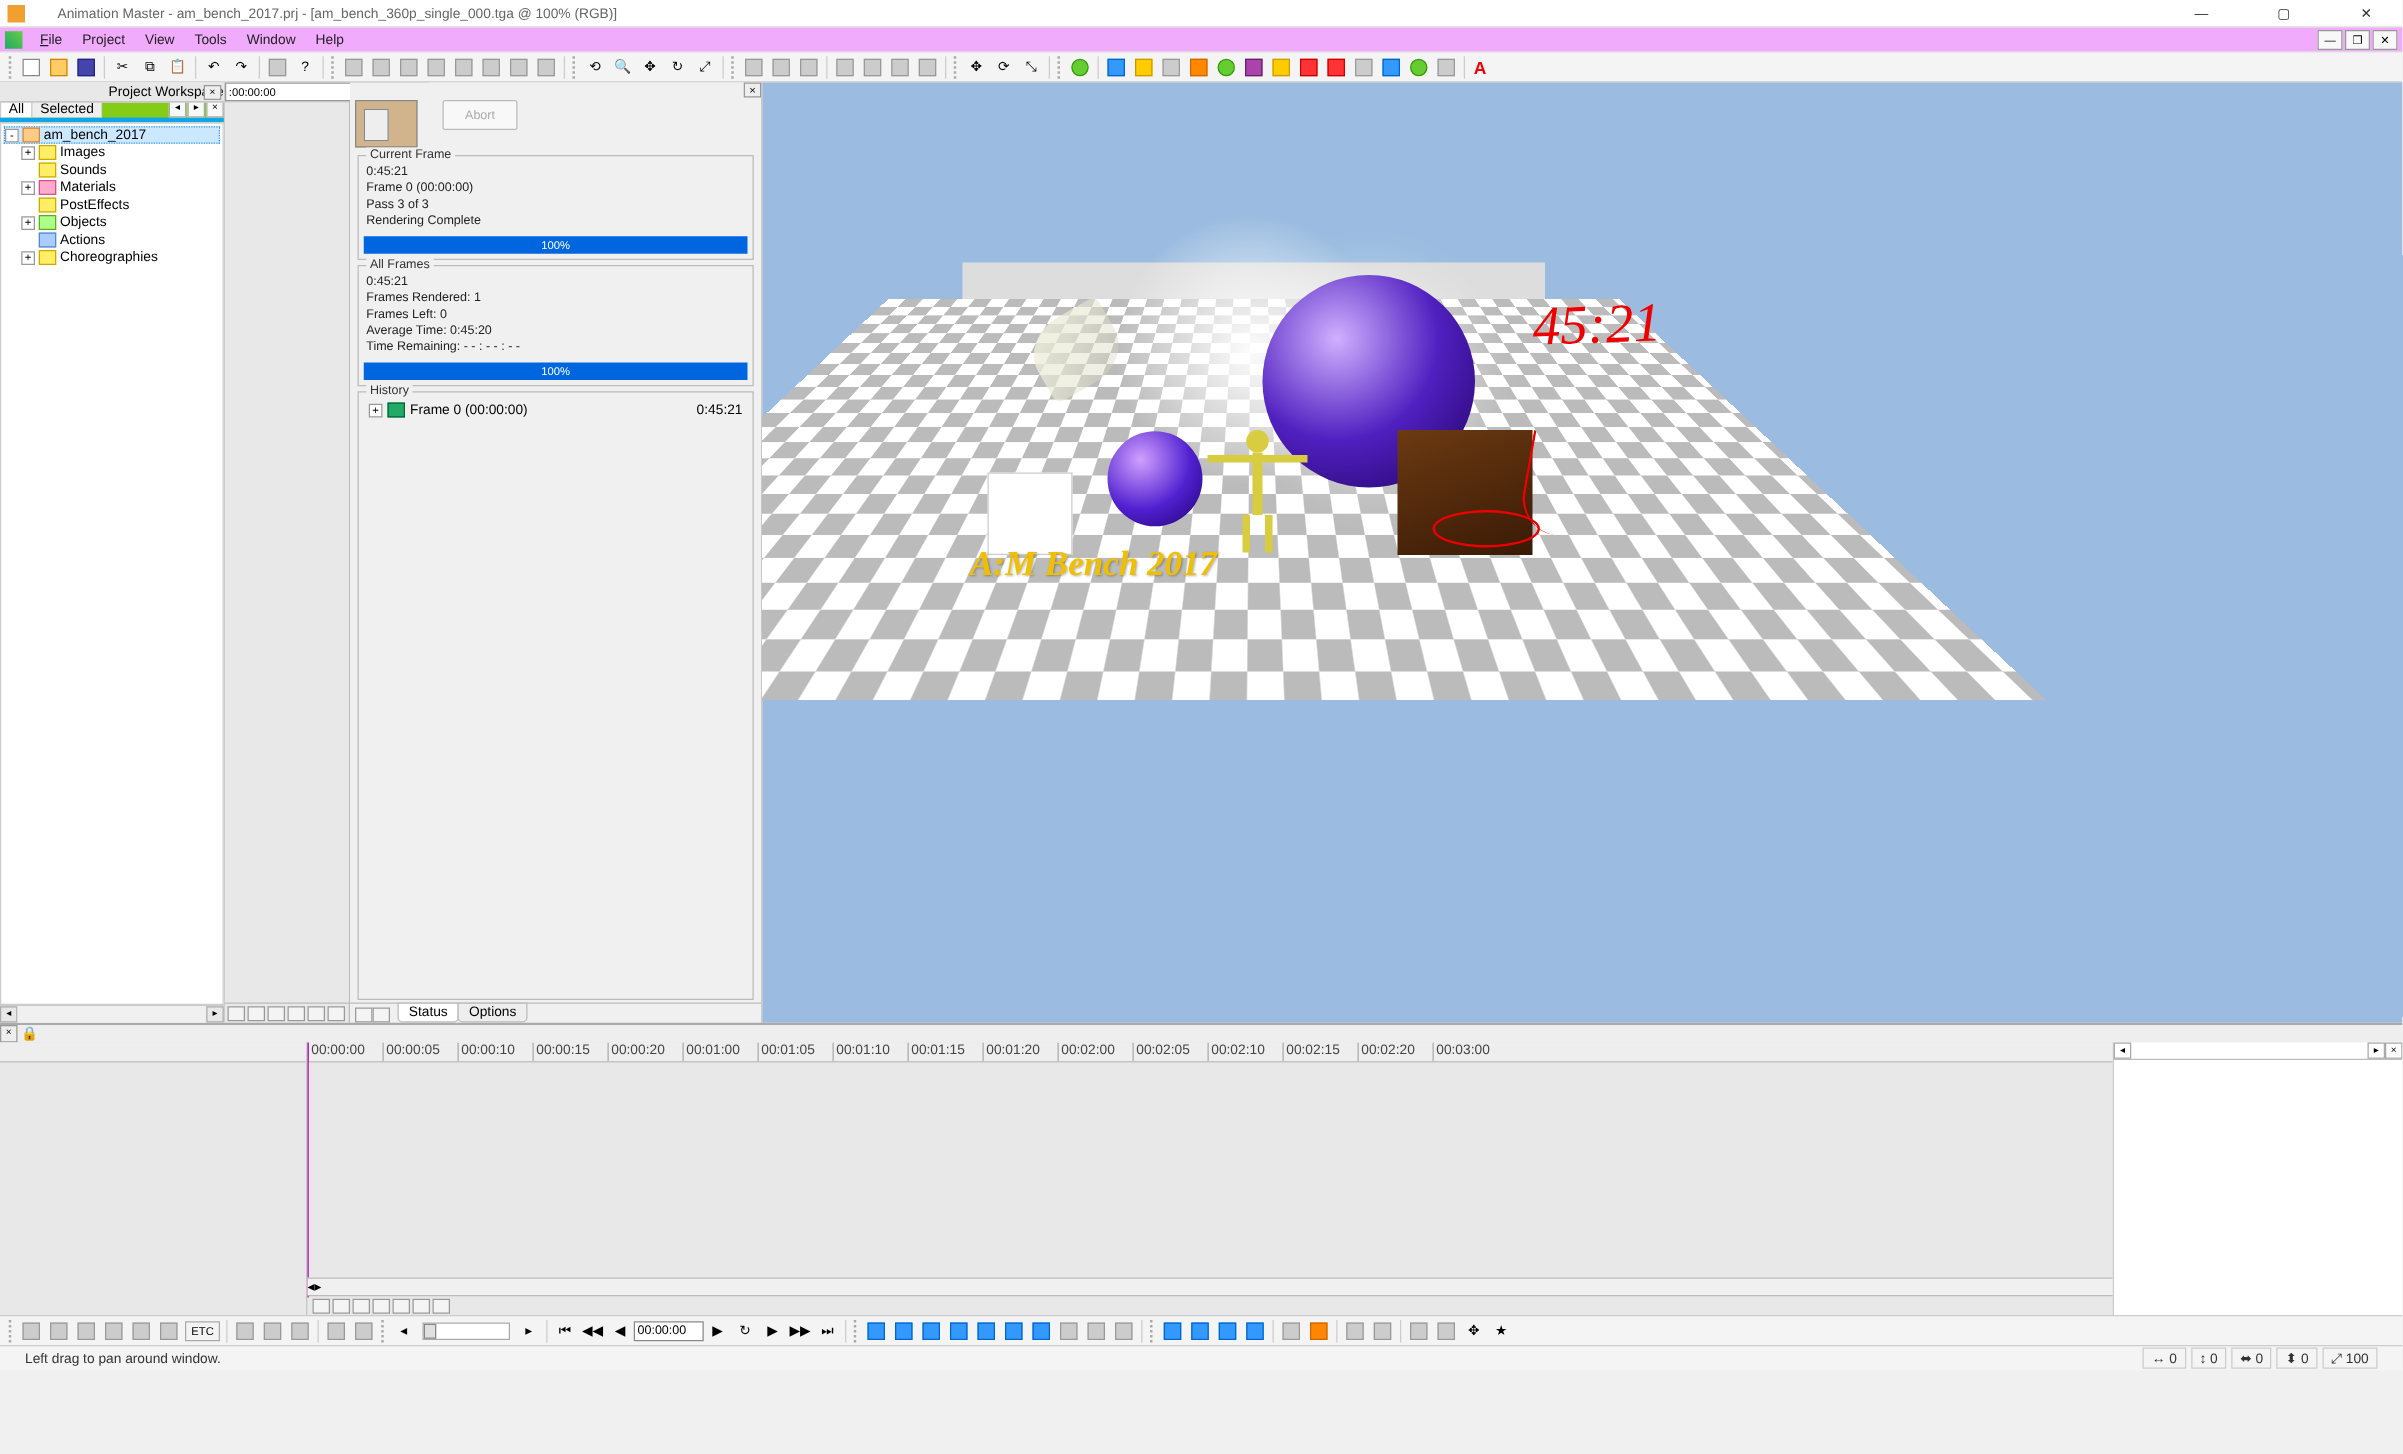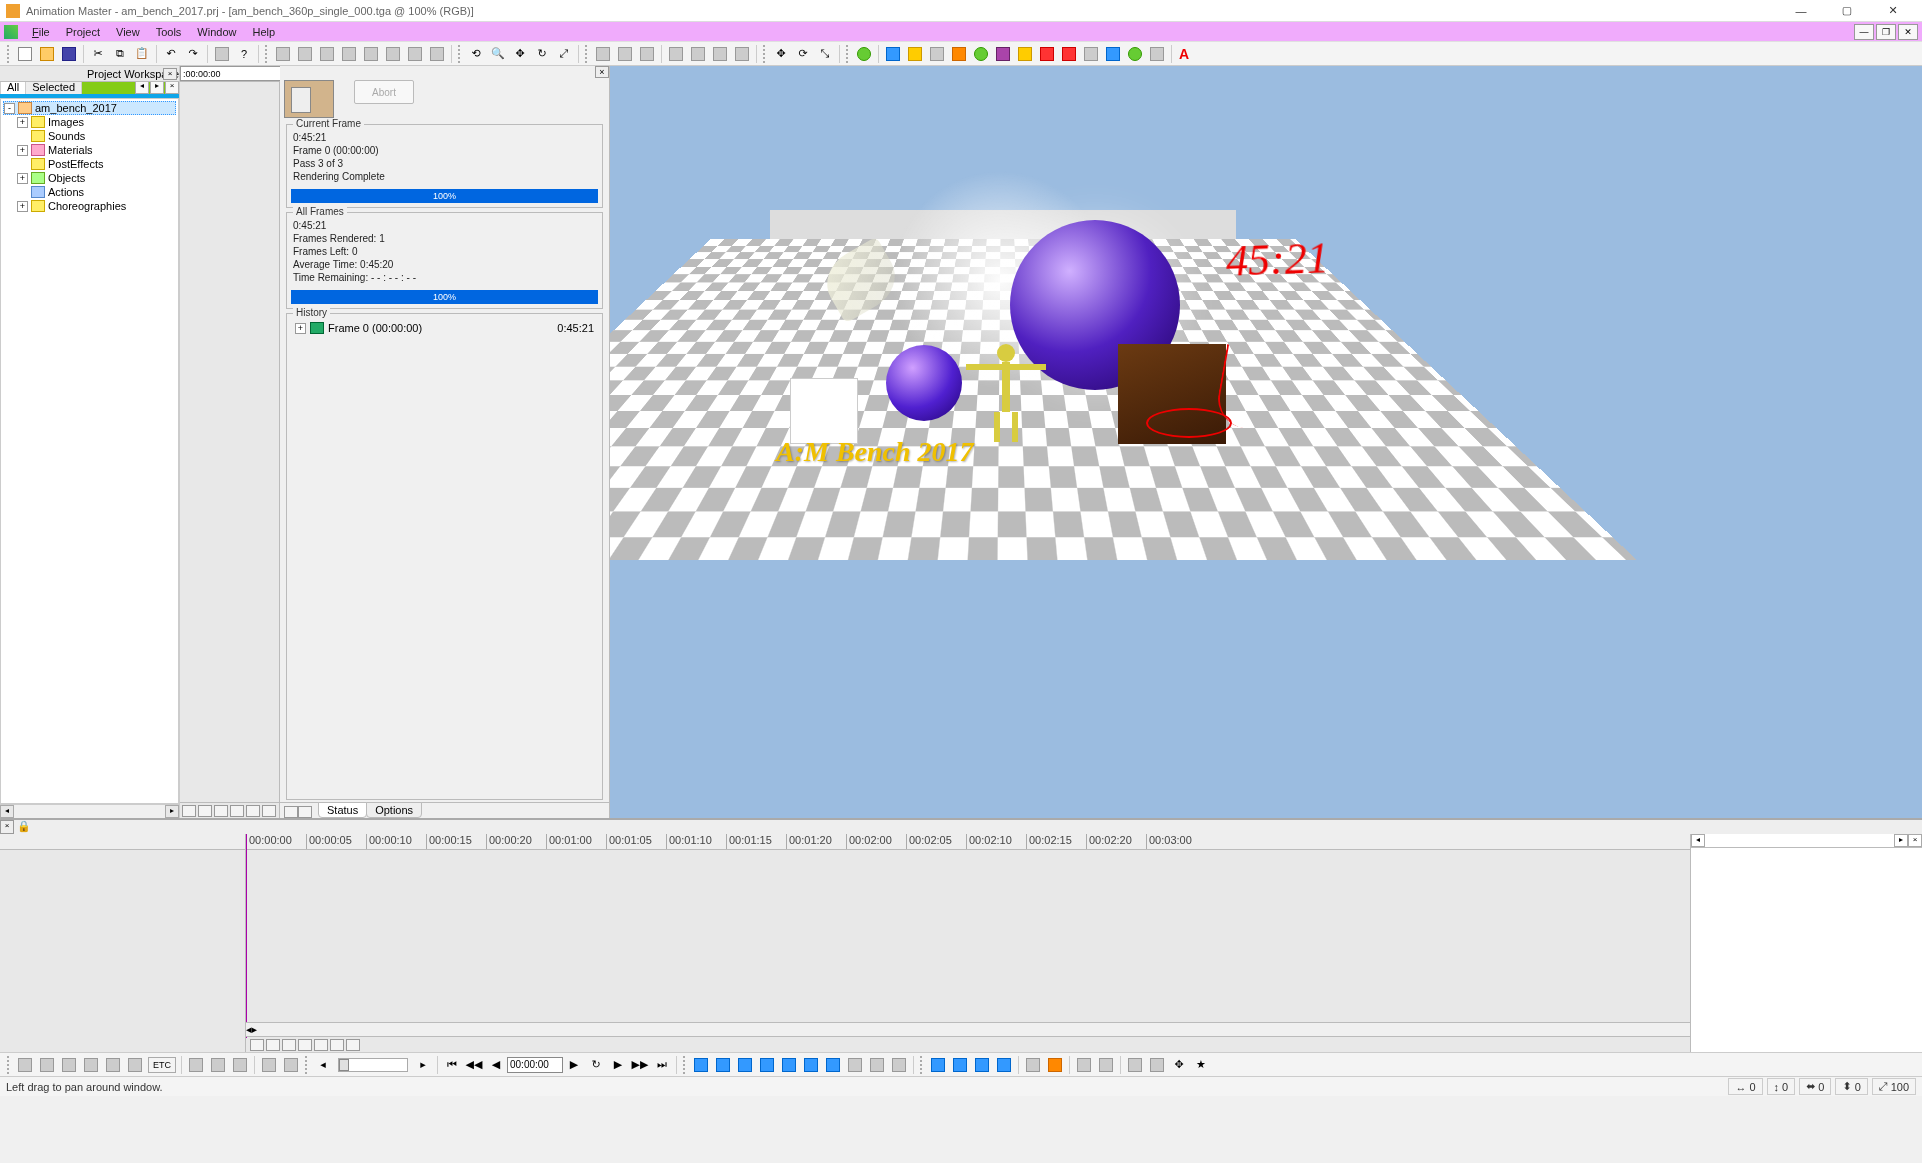--- a/index.html
+++ b/index.html
@@ -1,19 +1,19 @@
 <!DOCTYPE html>
 <html><head>
 <meta charset="utf-8">
 <style>
 * { box-sizing: border-box; margin: 0; padding: 0; font-family: "Segoe UI", Tahoma, sans-serif; font-size: 11px; }
 body { background: #f0f0f0; width: 1922px; height: 1163px; overflow: hidden; position: relative; }
 
 
-.titlebar { height: 22px; background: #fff; display: flex; align-items: center; padding: 0 6px; border-bottom: 1px solid #ddd; }
+.titlebar { height: 22px; background: #fff; display: flex; align-items: center; padding: 0 6px; border-bottom: 1px solid #ddd; gap: 20px; }
 .titlebar .app-icon { width: 14px; height: 14px; background: #f0a030; margin-right: 6px; }
 .titlebar .title { color: #666; flex: 1; }
 .titlebar .win-btn { width: 46px; height: 22px; display: flex; align-items: center; justify-content: center; color: #333; }
 
 
 .menubar { height: 20px; background: #f0abfc; display: flex; align-items: center; padding: 0 4px; border-bottom: 1px solid #e0e0e0; }
 .menubar .m-icon { width: 14px; height: 14px; background: linear-gradient(45deg,#2a6,#6c4); margin-right: 6px; }
 .menubar .menu-item { padding: 2px 8px; color: #222; }
 .menubar .menu-item u { text-decoration: underline; }
 .menubar .mdi-controls { margin-left: auto; display: flex; }
@@ -145,21 +145,21 @@
 .tl-hscroll { height: 14px; background: #f0f0f0; border-top: 1px solid #bbb; display:flex; }
 .tl-bot-icons { height: 16px; display:flex; align-items:center; padding:0 4px; gap:2px; border-top:1px solid #bbb; }
 
 
 .toolbar2 { height: 24px; background: #f4f4f4; display: flex; align-items: center; border-top: 1px solid #ccc; padding: 0 4px; }
 .time-input { width: 56px; height: 16px; border: 1px solid #888; background: #fff; font-size: 10px; padding: 0 2px; }
 .slider-track { width: 70px; height: 14px; border: 1px solid #aaa; background: #fff; margin: 0 4px; position: relative; }
 .slider-thumb { position: absolute; left: 0; top: 0; width: 10px; height: 12px; background: #e0e0e0; border: 1px solid #888; }
 
 
-.statusbar { height: 20px; background: #f4f4f4; border-top: 1px solid #ccc; display: flex; align-items: center; padding: 0 6px; font-size: 10px; color: #333; gap: 16px; }
+.statusbar { height: 20px; background: #f4f4f4; border-top: 1px solid #ccc; display: flex; align-items: center; padding: 0 20px; font-size: 10px; color: #333; gap: 16px; }
 .status-cell { margin-left: auto; display: flex; gap: 4px; }
 .status-seg { border: 1px solid #ccc; padding: 1px 6px; display: flex; align-items: center; gap: 3px; }
 </style>
 </head>
 <body>
 
 <div class="titlebar">
   <div class="app-icon"></div>
   <div class="title">Animation Master - am_bench_2017.prj - [am_bench_360p_single_000.tga @ 100% (RGB)]</div>
   <div class="win-btn">—</div>

